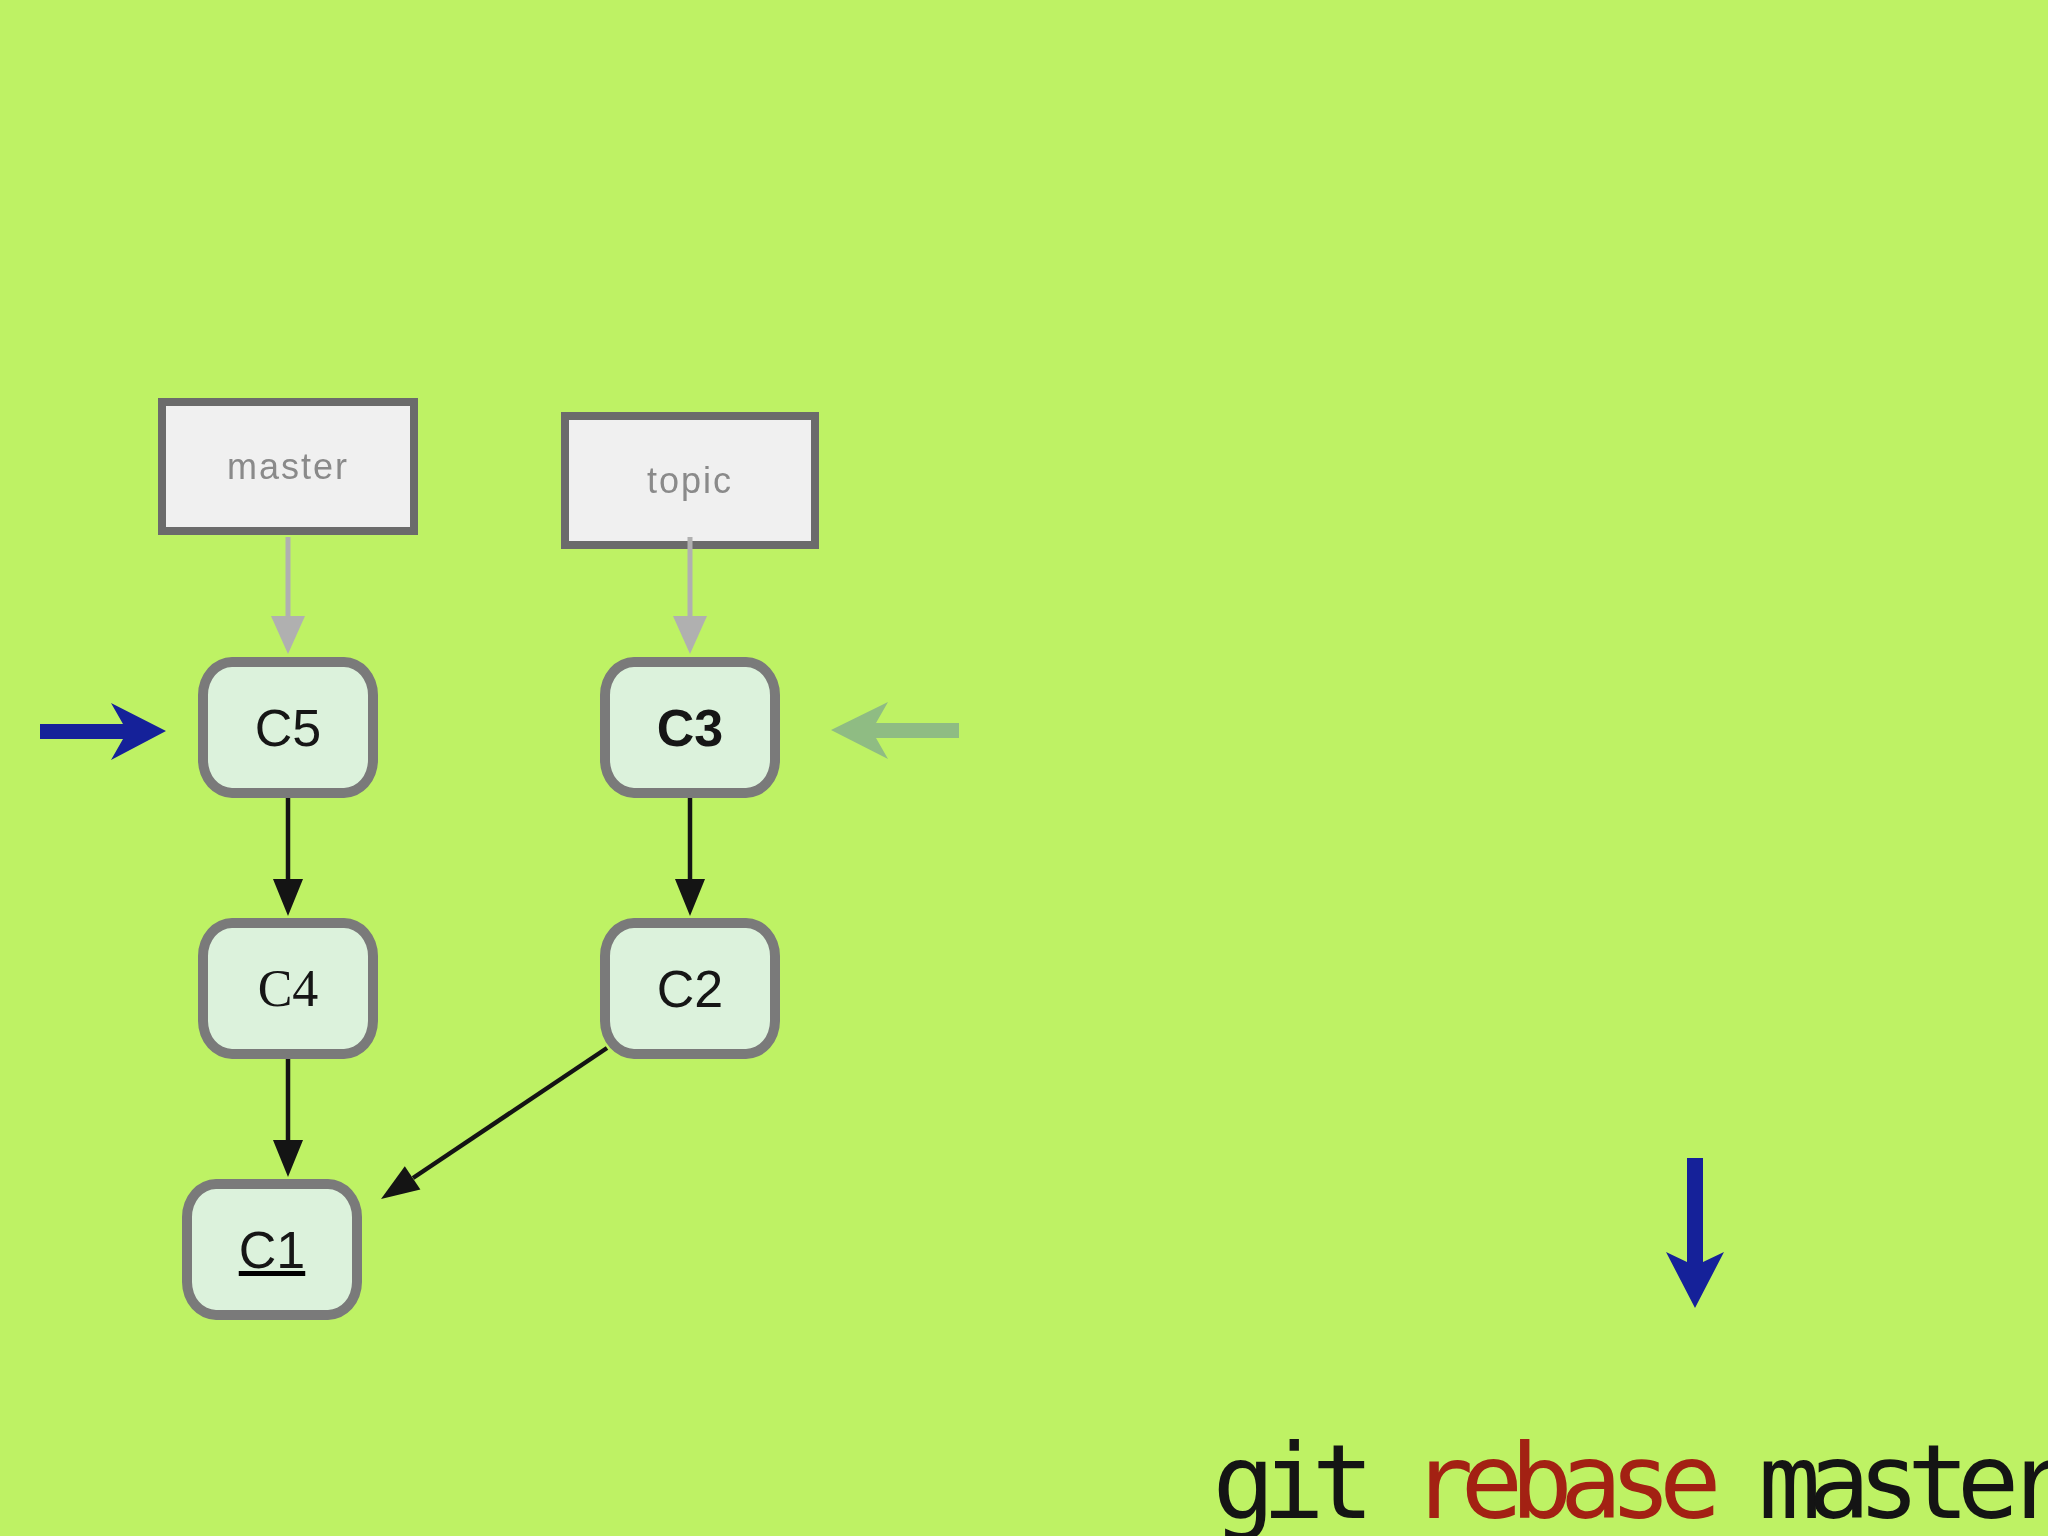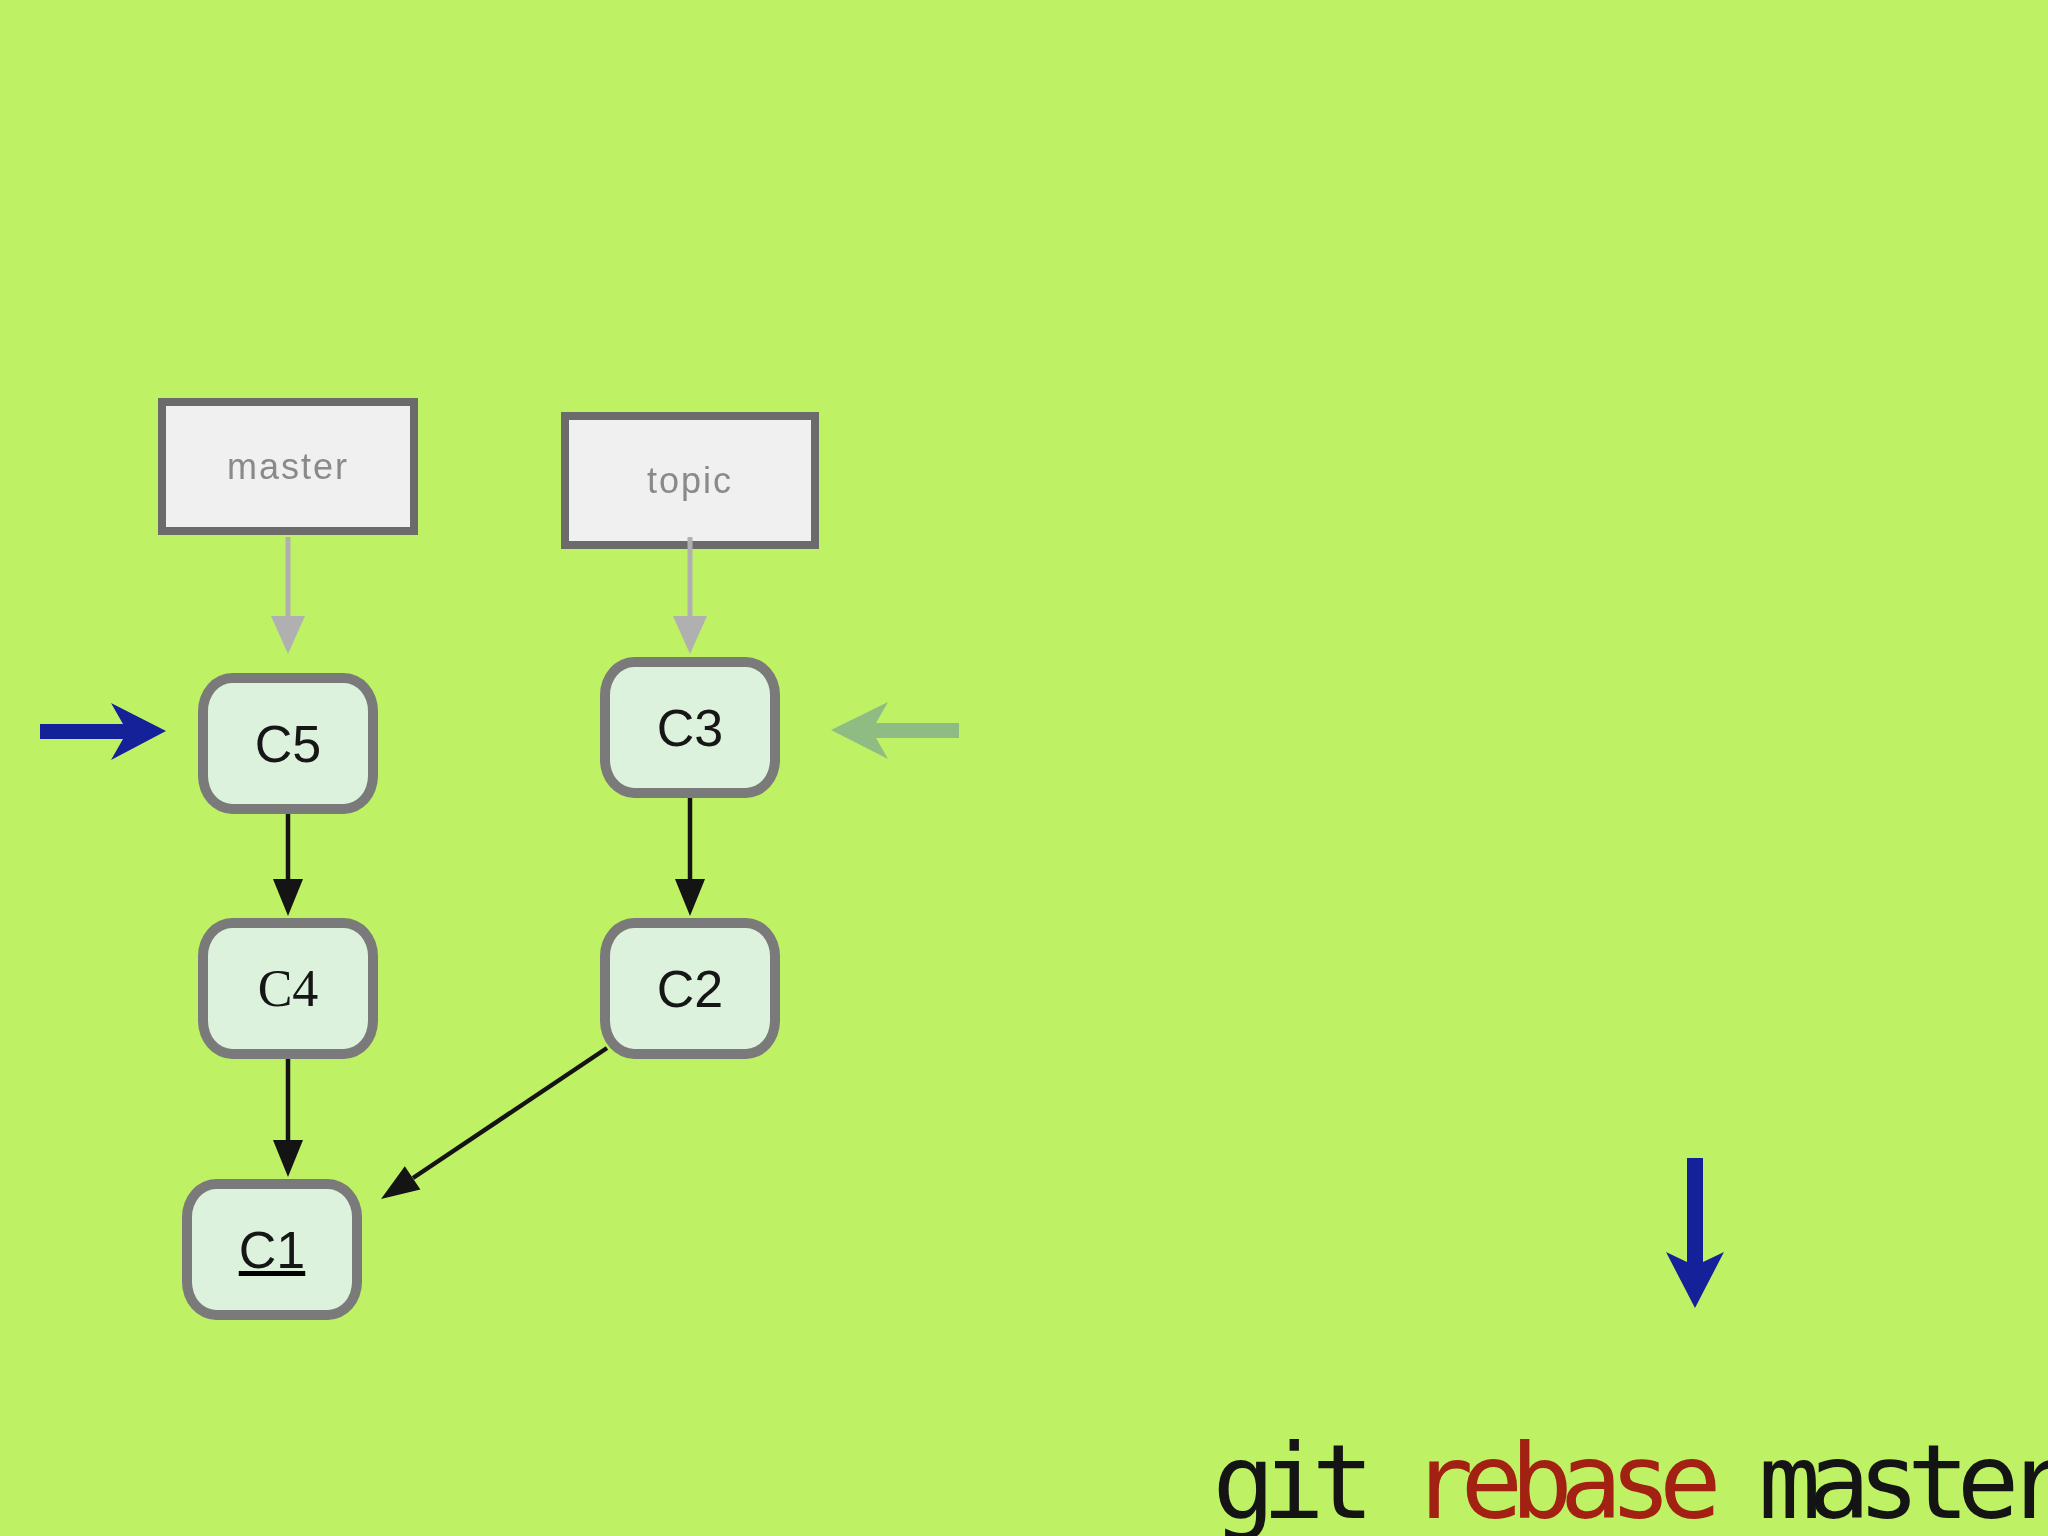--- a/index.html
+++ b/index.html
@@ -107,24 +107,24 @@
     <polygon fill="#152199" points="1695,1308 1666,1252 1687,1262 1687,1158 1703,1158 1703,1262 1724,1252"></polygon>
   </svg>
 
   <div class="branch-box" style="left:158px; top:398px; width:260px; height:137px;">
     <span class="branch-label">master</span>
   </div>
   <div class="branch-box" style="left:561px; top:398px; width:258px; height:137px;margin-top:14px;">
     <span class="branch-label">topic</span>
   </div>
 
-  <div class="commit-node" style="left:198px; top:657px;margin-top:16px;">
+  <div class="commit-node" style="left:198px; top:657px;">
     <span class="commit-label">C5</span>
   </div>
-  <div class="commit-node" style="left:600px; top:657px;">
+  <div class="commit-node" style="left:600px; top:657px;font-weight:bold;">
     <span class="commit-label">C3</span>
   </div>
   <div class="commit-node" style="left:198px; top:918px;font-family:Liberation Serif, serif;">
     <span class="commit-label">C4</span>
   </div>
   <div class="commit-node" style="left:600px; top:918px;">
     <span class="commit-label">C2</span>
   </div>
   <div class="commit-node" style="left:182px; top:1179px;text-decoration:underline;">
     <span class="commit-label">C1</span>

